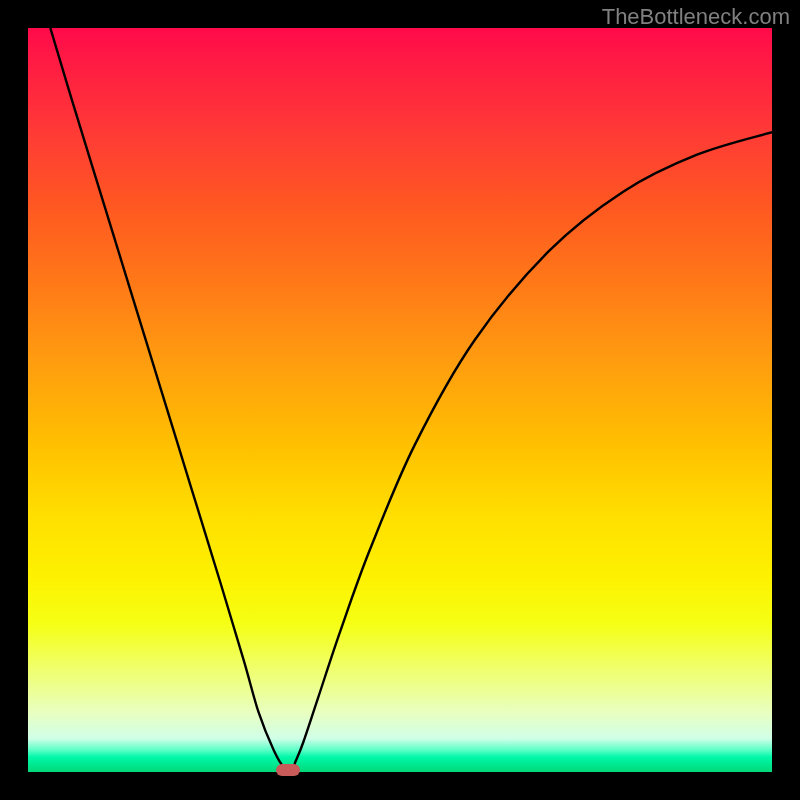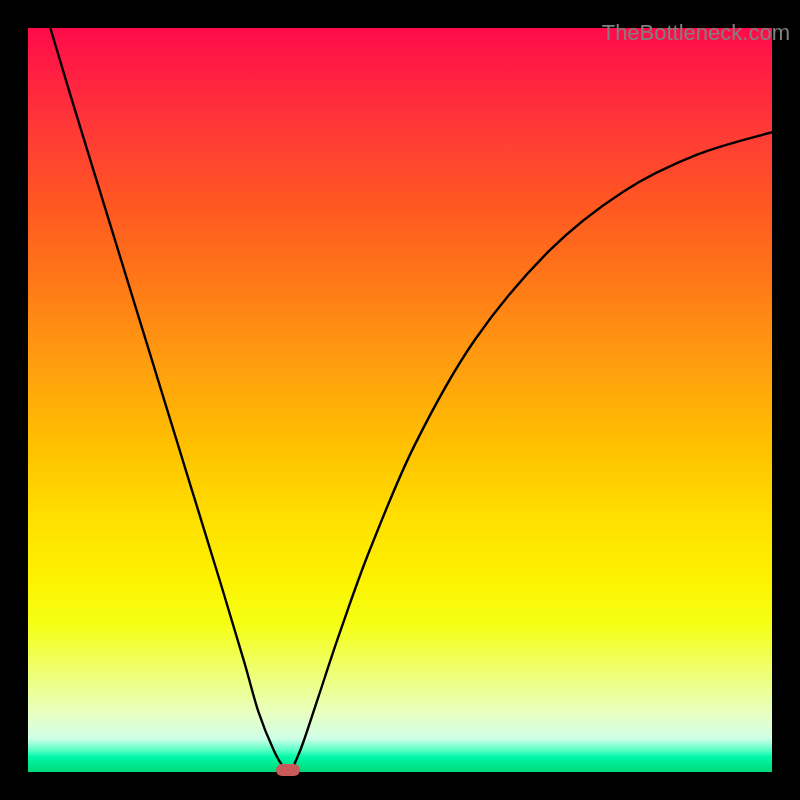--- a/index.html
+++ b/index.html
@@ -5,21 +5,21 @@
   * { margin: 0; padding: 0; box-sizing: border-box; }
   body {
     width: 800px;
     height: 800px;
     background: #000;
     position: relative;
     overflow: hidden;
   }
   .watermark {
     position: absolute;
-    top: 20px;
+    top: 4px;
     right: 10px;
     color: #808080;
     font-family: Arial, sans-serif;
     font-size: 22px;
     font-weight: normal;
     z-index: 10;
   }
   .plot-area {
     position: absolute;
     left: 28px;

